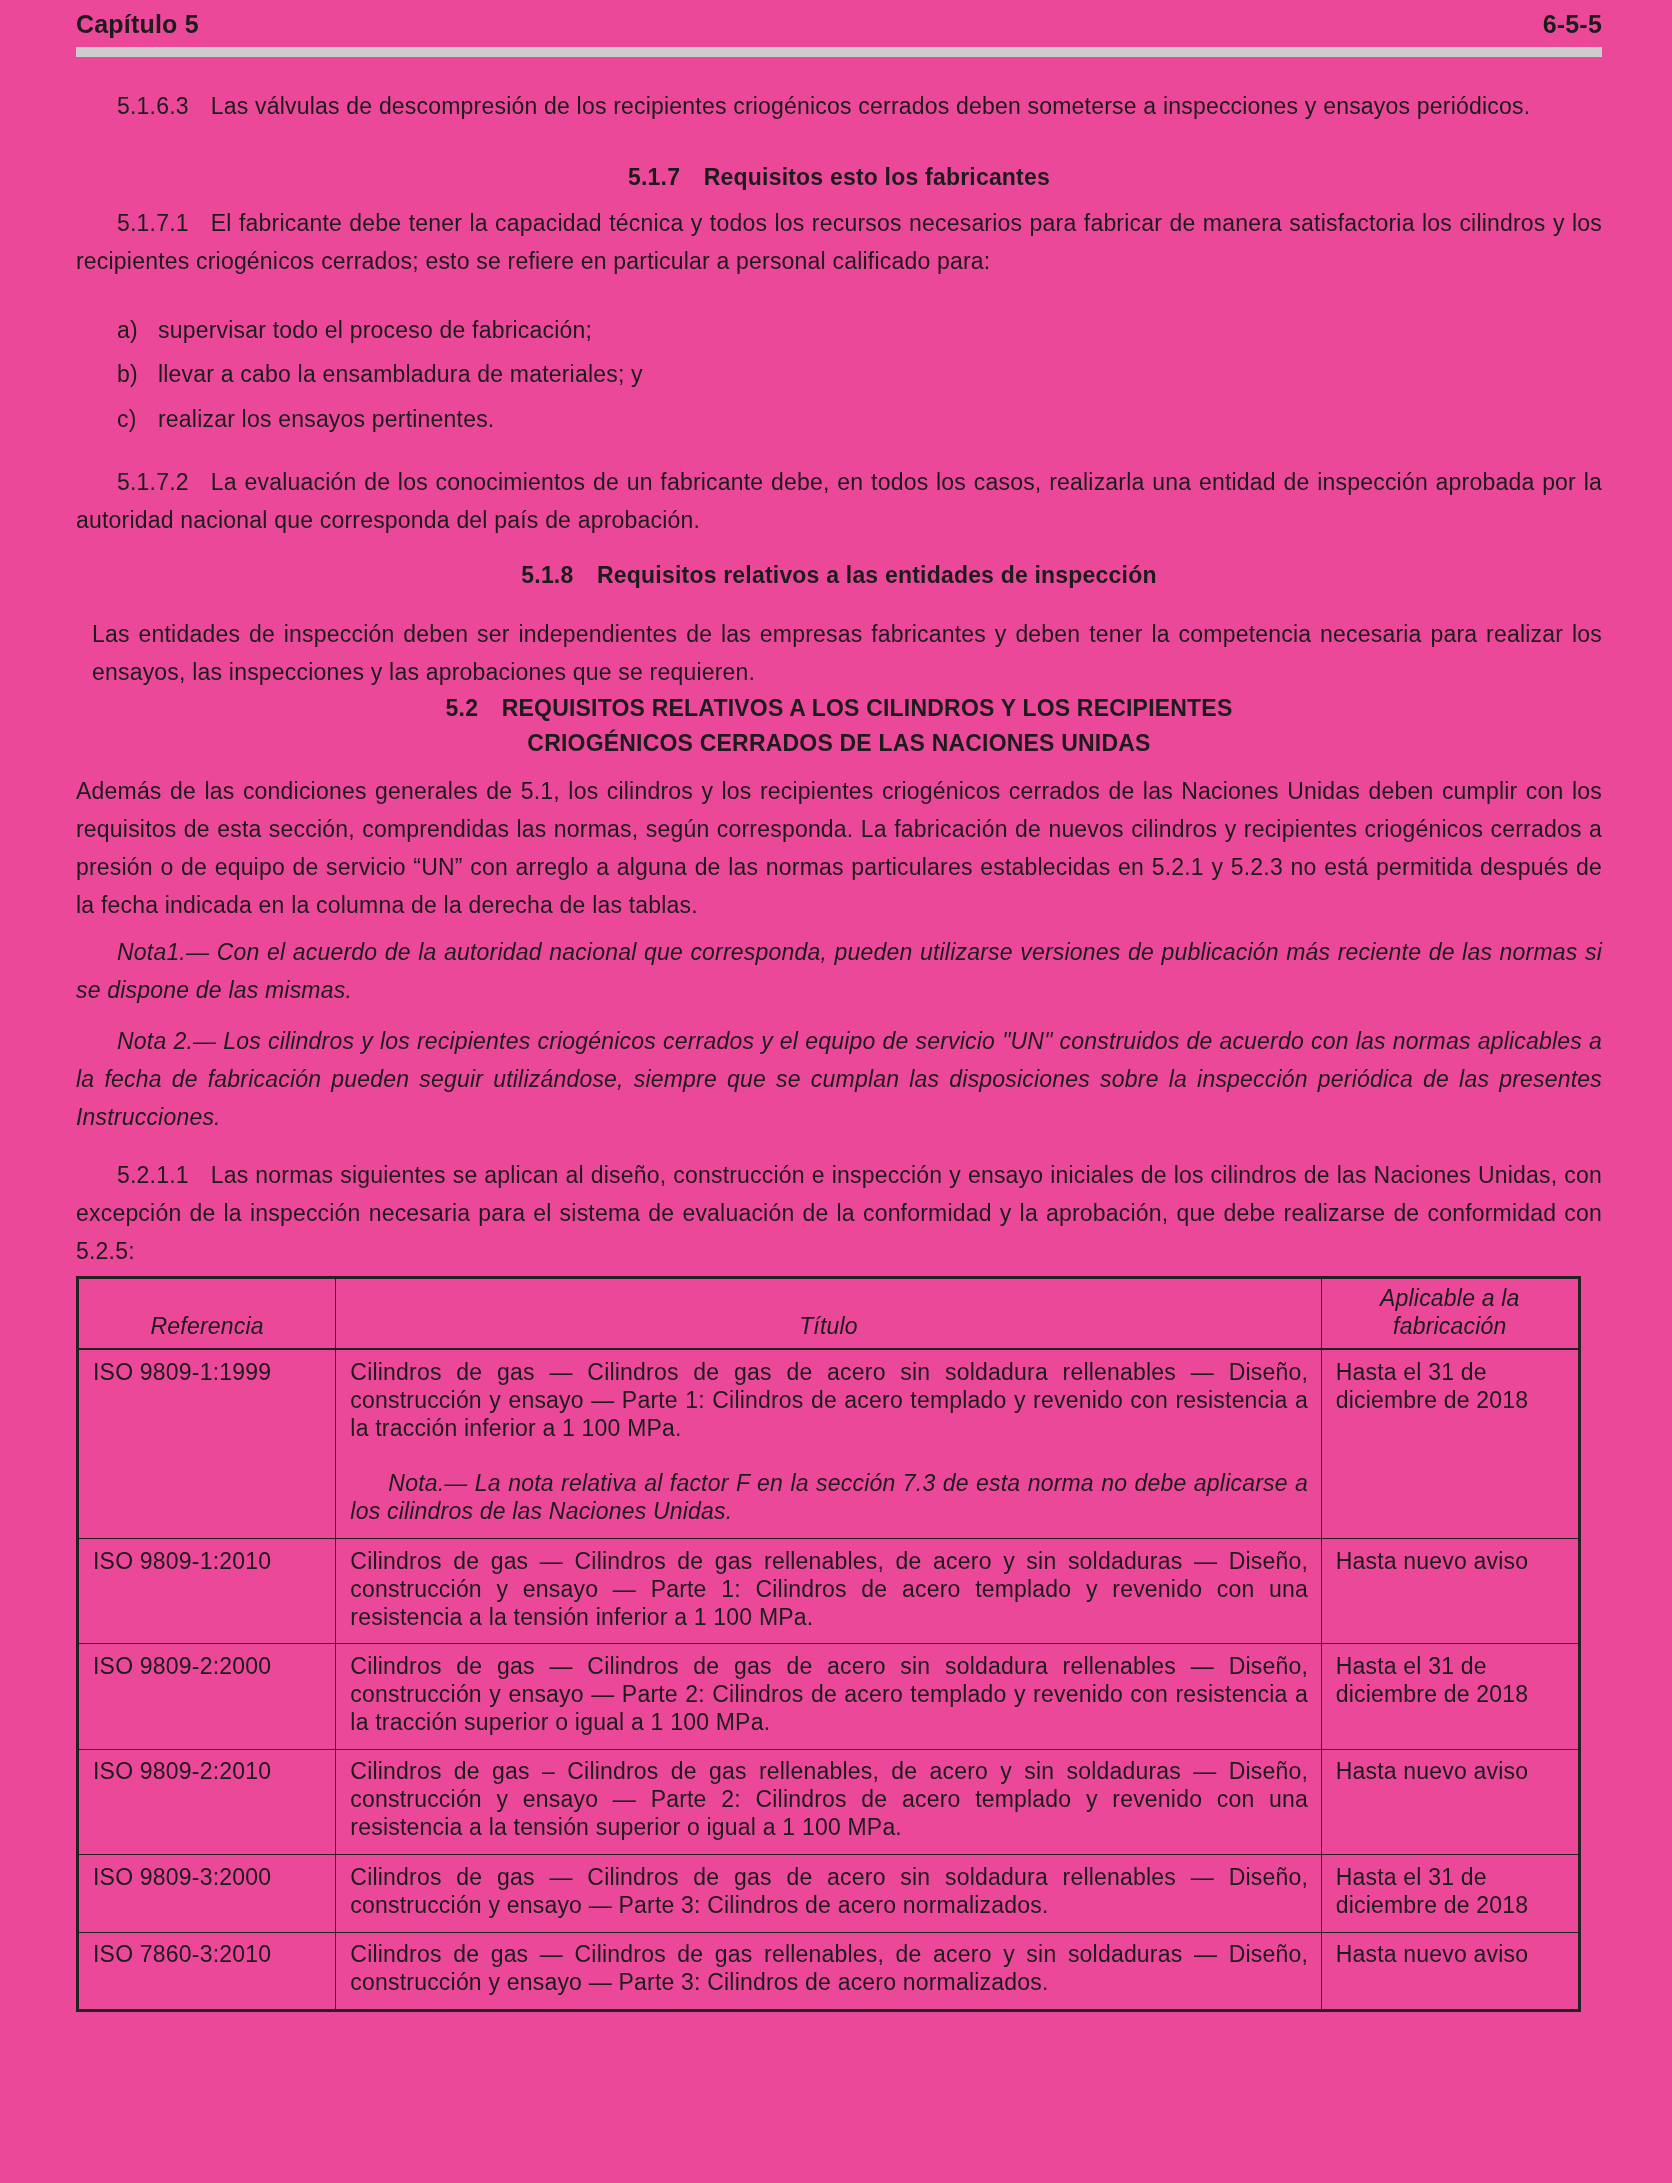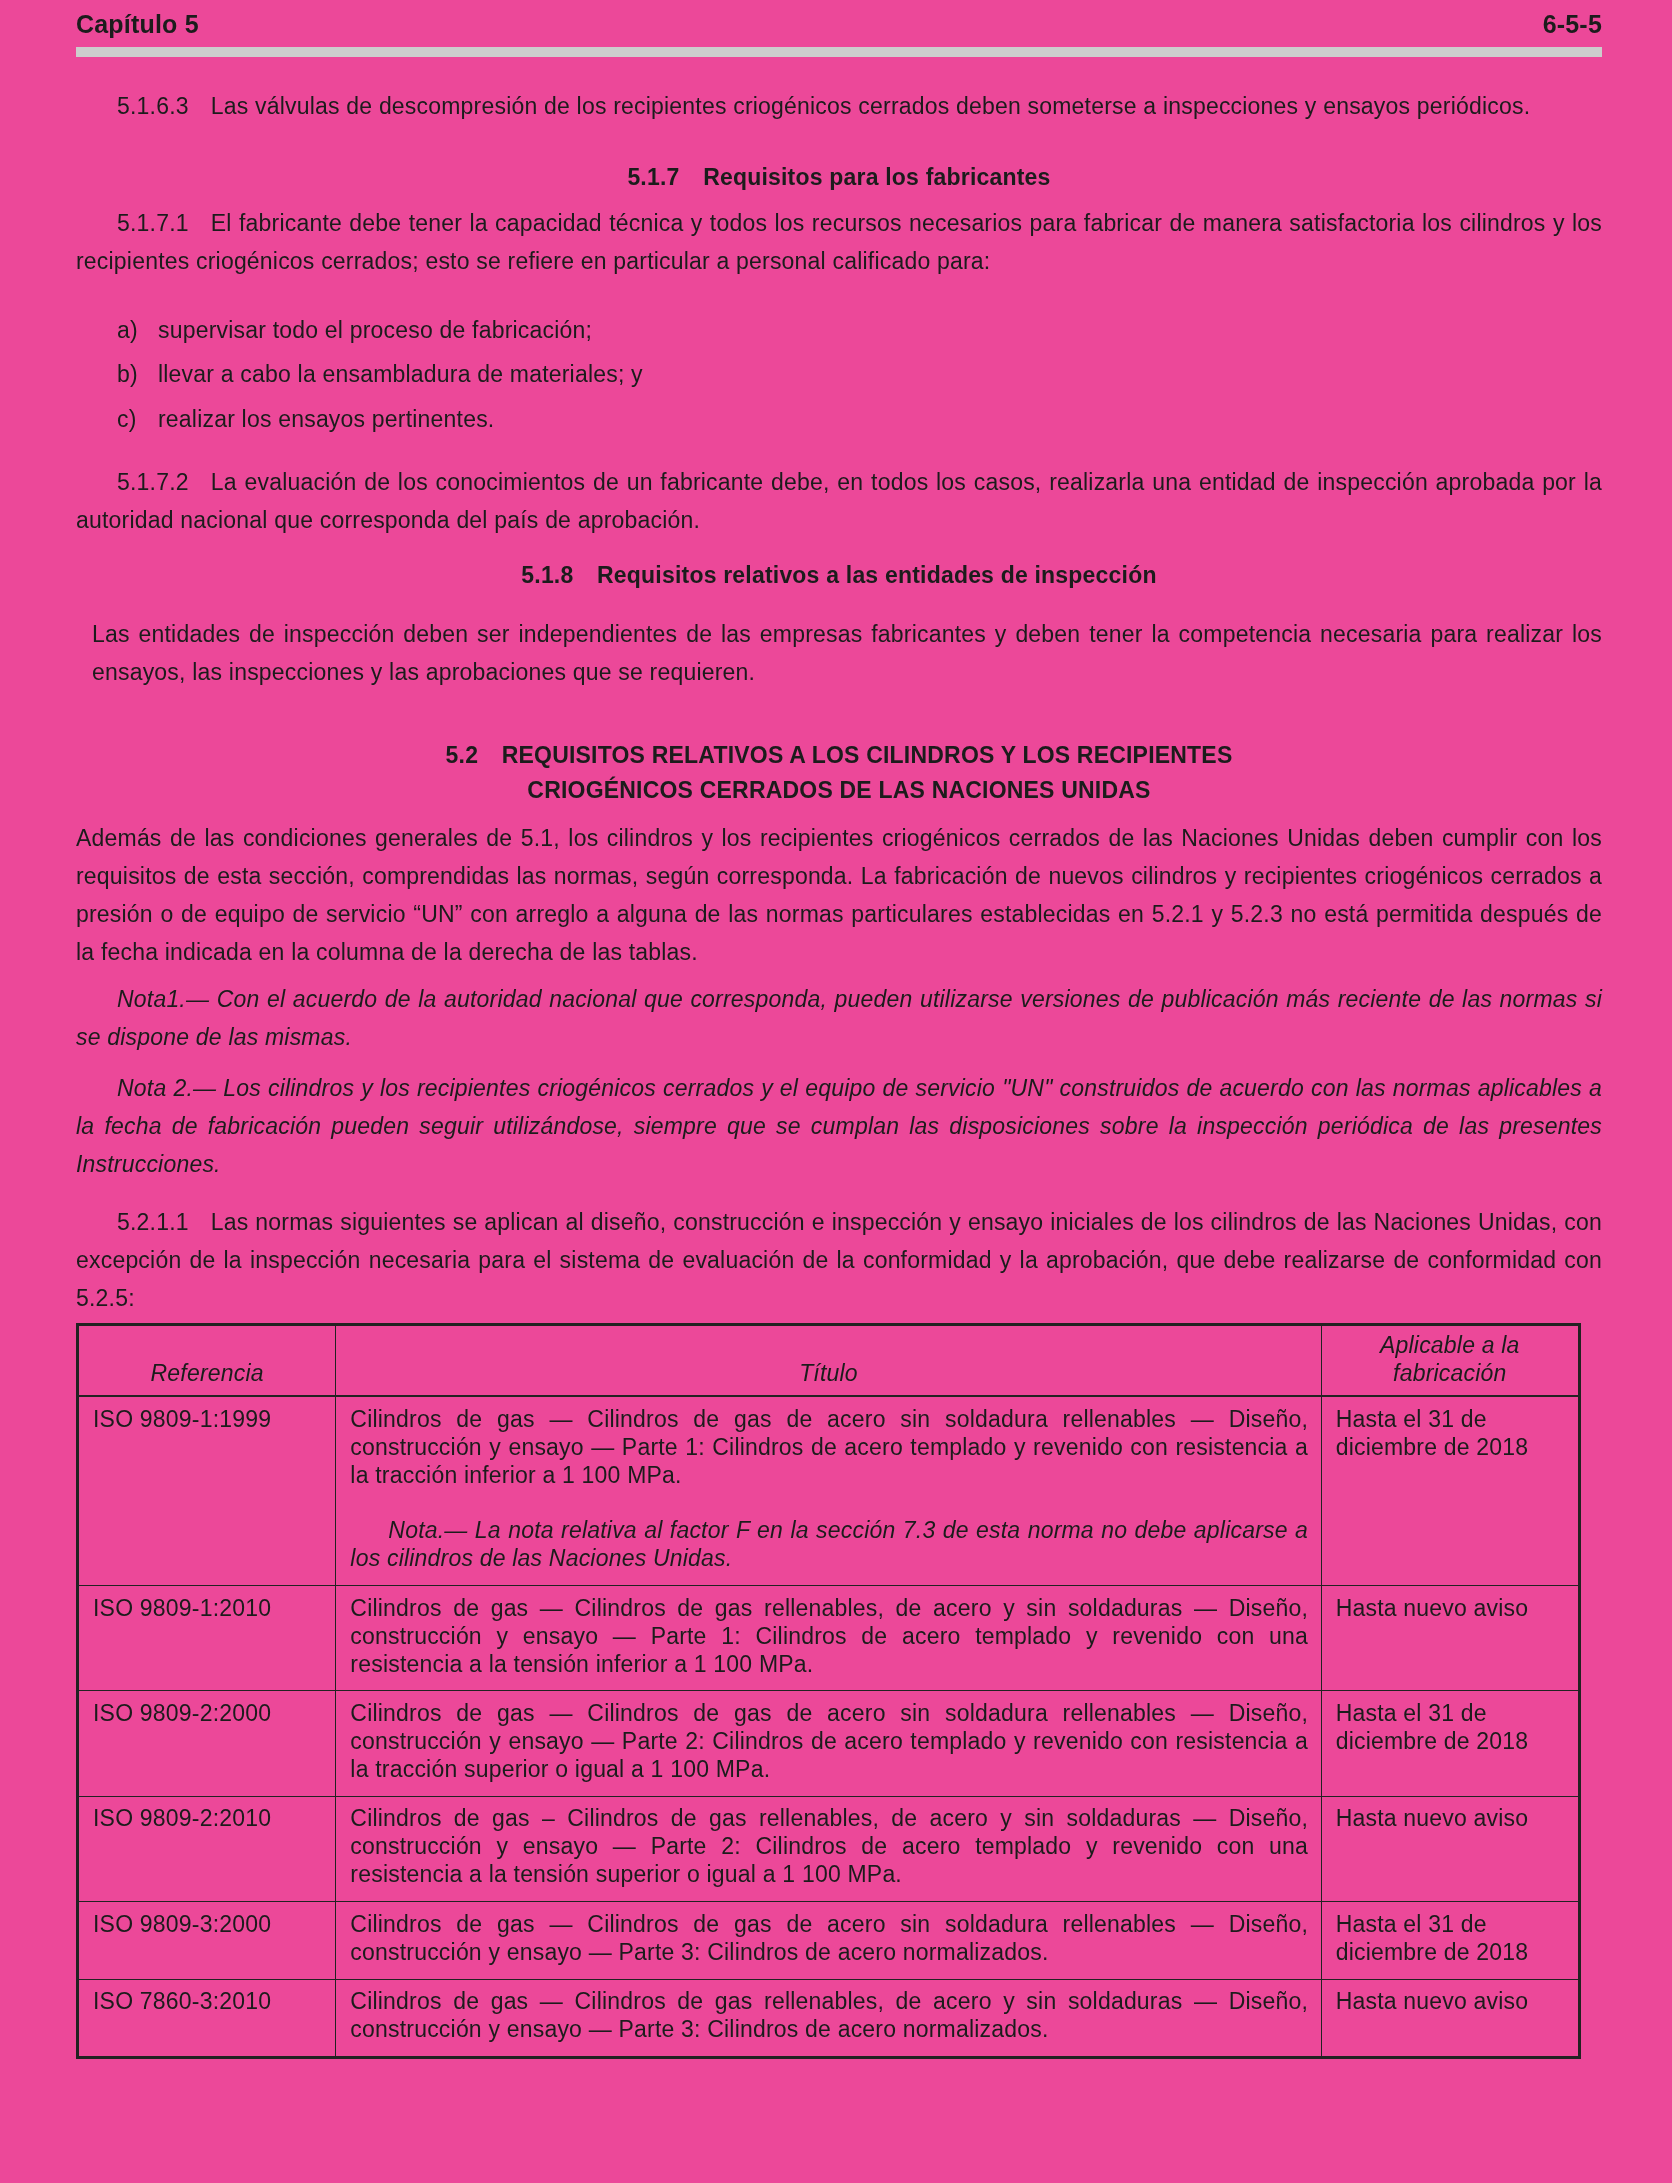--- a/index.html
+++ b/index.html
@@ -22,21 +22,21 @@
   .mt-h517{margin-top:35px;}
   .mt-p5171{margin-top:9.4px;}
   .list{margin-top:31px;}
   .list-item{display:flex;margin-left:41px;line-height:38px;}
   .list-item + .list-item{margin-top:6.3px;}
   .li-label{flex:none;width:41px;}
   .li-text{flex:1;}
   .mt-p5172{margin-top:25px;}
   .mt-h518{margin-top:19px;}
   .mt-p518{margin-top:22px;margin-left:16px;}
-  .mt-h52{margin-top:47px;}
+  .mt-h52{}
   .mt-p52{margin-top:11px;}
   .nota{font-style:italic;}
   .mt-nota1{margin-top:9.4px;}
   .mt-nota2{margin-top:12.6px;}
   .mt-h521{margin-top:20.4px;}
   .mt-p5211{margin-top:20px;}
   table.standards{
     width:1505px;margin-top:6.3px;border-collapse:collapse;table-layout:fixed;
     border:3.1px solid #222222;font-size:23px;
   }
@@ -57,21 +57,21 @@
 <div class="page">
 
   <div class="doc-header">
     <span>Capítulo 5</span>
     <span>6-5-5</span>
   </div>
   <div class="rule"></div>
 
   <p class="indent mt-p5163"><span class="num">5.1.6.3</span><span>Las válvulas de descompresión de los recipientes criogénicos cerrados deben someterse a inspecciones y ensayos periódicos.</span></p>
 
-  <div class="heading mt-h517"><span class="hnum">5.1.7</span><span>Requisitos para los fabricantes</span></div>
+  <div class="heading mt-h517"><span class="hnum">5.1.7</span><span>Requisitos esto los fabricantes</span></div>
 
   <p class="indent mt-p5171"><span class="num">5.1.7.1</span><span>El fabricante debe tener la capacidad técnica y todos los recursos necesarios para fabricar de manera satisfactoria los cilindros y los recipientes criogénicos cerrados; esto se refiere en particular a personal calificado para:</span></p>
 
   <div class="list">
     <div class="list-item">
       <span class="li-label">a)</span>
       <span class="li-text">supervisar todo el proceso de fabricación;</span>
     </div>
     <div class="list-item">
       <span class="li-label">b)</span>

